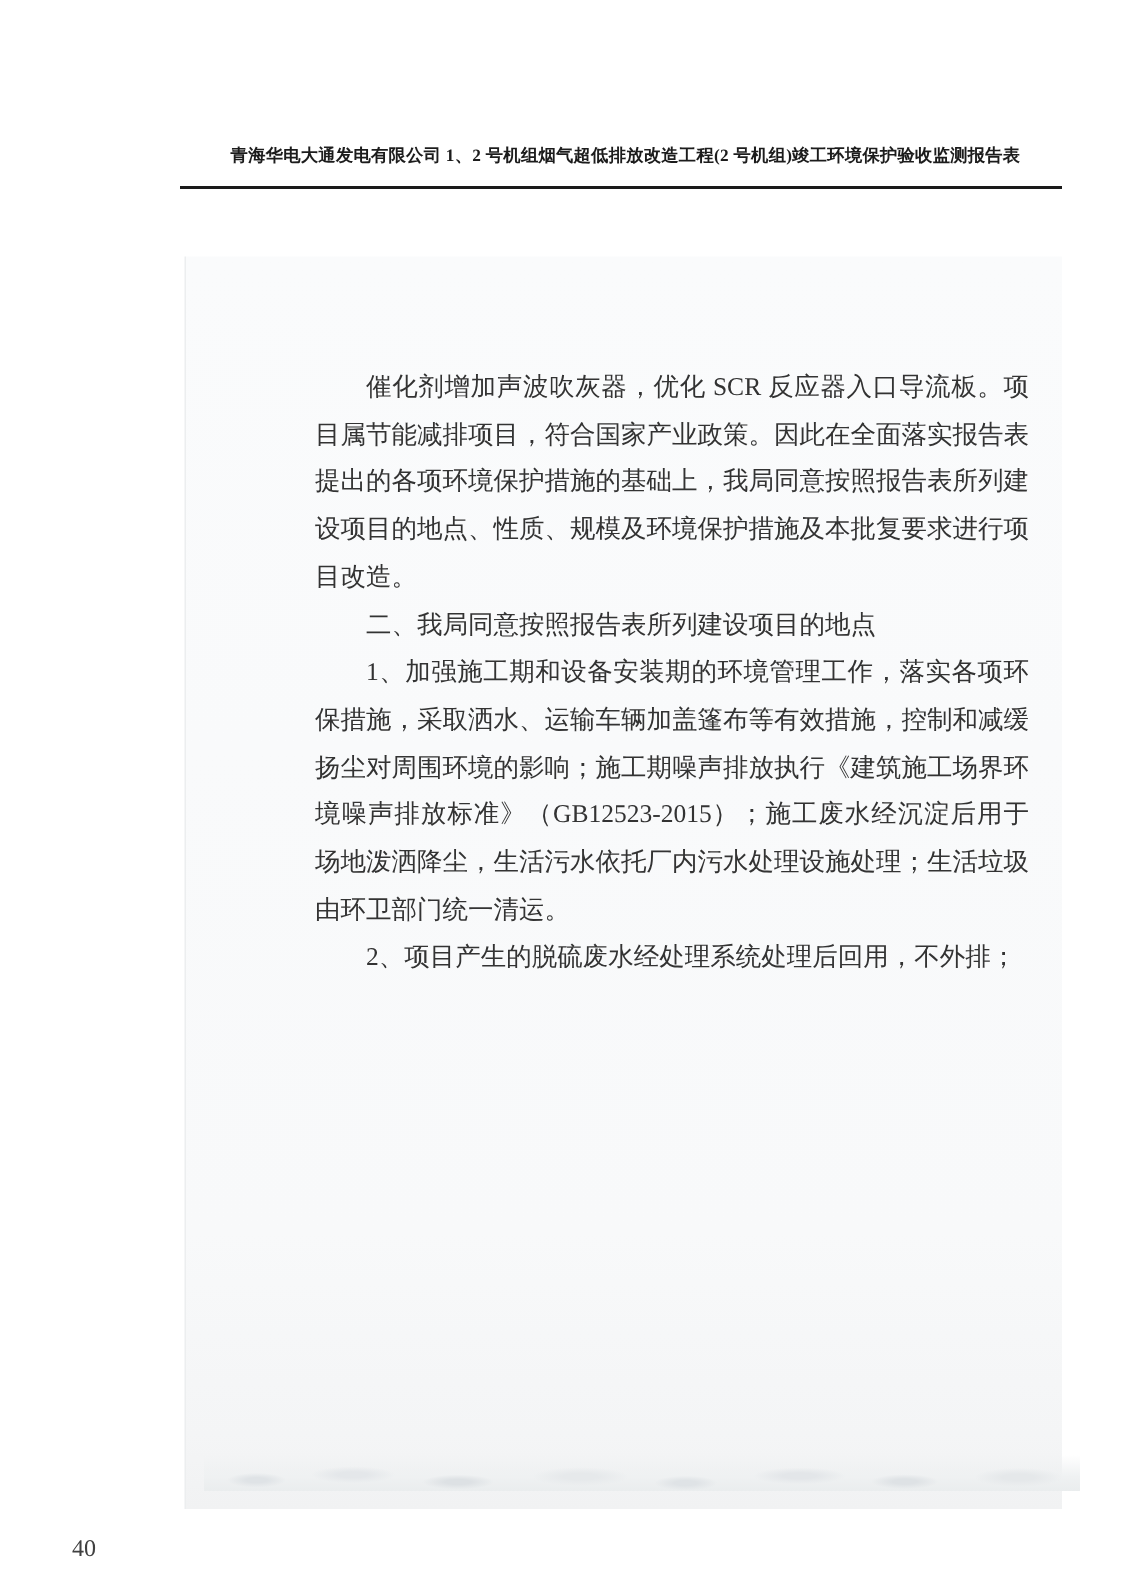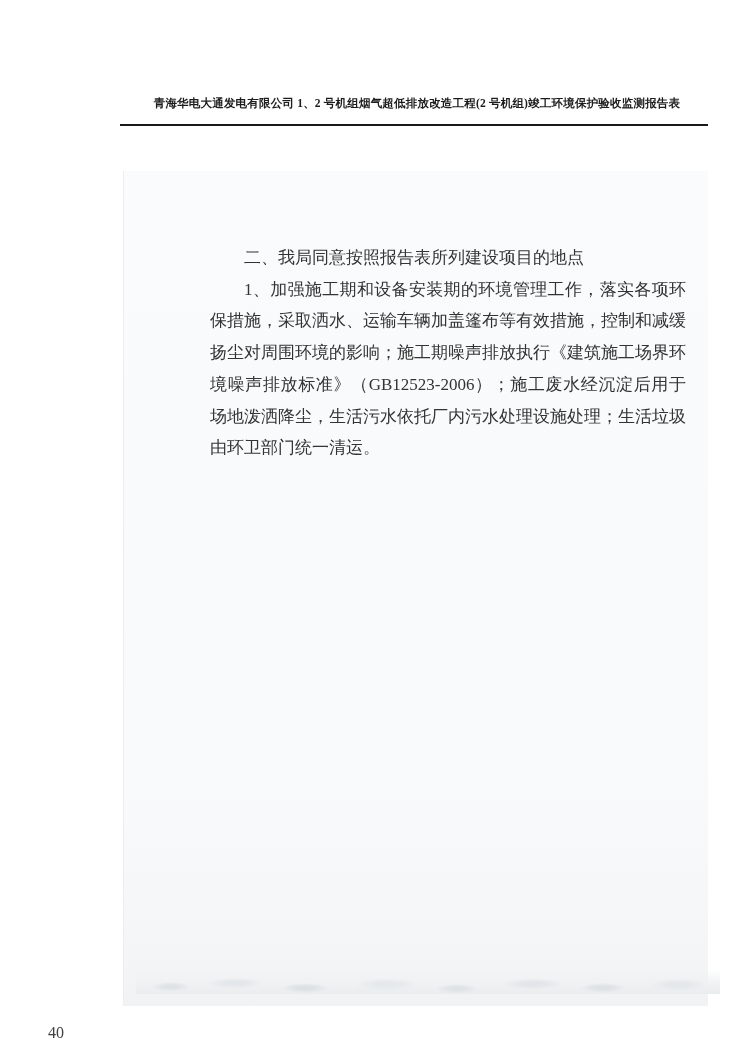--- a/index.html
+++ b/index.html
@@ -86,21 +86,23 @@
 <body>
 
 <div class="viewport">
 
   <div class="doc-header">青海华电大通发电有限公司 1、2 号机组烟气超低排放改造工程(2 号机组)竣工环境保护验收监测报告表</div>
 
   <div class="header-rule"></div>
 
   <div class="scan-page">
     <div class="text-block">
+      <p>催化剂增加声波吹灰器，优化 SCR 反应器入口导流板。项目属节能减排项目，符合国家产业政策。因此在全面落实报告表提出的各项环境保护措施的基础上，我局同意按照报告表所列建设项目的地点、性质、规模及环境保护措施及本批复要求进行项目改造。</p>
       <p>二、我局同意按照报告表所列建设项目的地点</p>
-      <p>1、加强施工期和设备安装期的环境管理工作，落实各项环保措施，采取洒水、运输车辆加盖篷布等有效措施，控制和减缓扬尘对周围环境的影响；施工期噪声排放执行《建筑施工场界环境噪声排放标准》（GB12523-2006）；施工废水经沉淀后用于场地泼洒降尘，生活污水依托厂内污水处理设施处理；生活垃圾由环卫部门统一清运。</p>
+      <p>1、加强施工期和设备安装期的环境管理工作，落实各项环保措施，采取洒水、运输车辆加盖篷布等有效措施，控制和减缓扬尘对周围环境的影响；施工期噪声排放执行《建筑施工场界环境噪声排放标准》（GB12523-2015）；施工废水经沉淀后用于场地泼洒降尘，生活污水依托厂内污水处理设施处理；生活垃圾由环卫部门统一清运。</p>
+      <p>2、项目产生的脱硫废水经处理系统处理后回用，不外排；</p>
     </div>
     <div class="scan-band"></div>
   </div>
 
   <div class="page-number">40</div>
 
 </div>
 
 </body></html>

